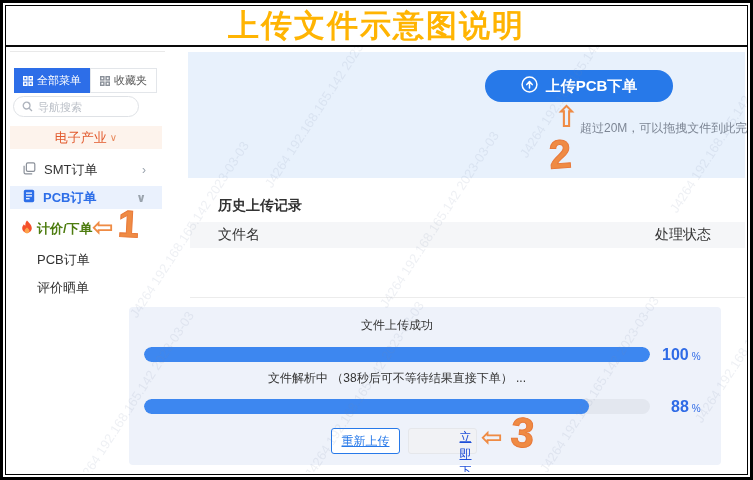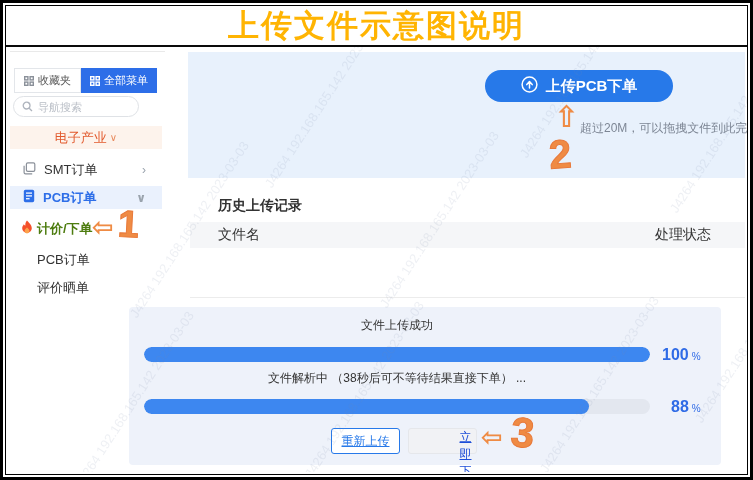--- a/index.html
+++ b/index.html
@@ -96,46 +96,46 @@
       <span class="wm" style="left:80px;  top:175px">J4264 192.168.165.142 2023-03-03</span>
       <span class="wm" style="left:330px; top:165px">J4264 192.168.165.142 2023-03-03</span>
       <span class="wm" style="left:25px;  top:345px">J4264 192.168.165.142 2023-03-03</span>
       <span class="wm" style="left:255px; top:335px">J4264 192.168.165.142 2023-03-03</span>
       <span class="wm" style="left:490px; top:330px">J4264 192.168.165.142 2023-03-03</span>
       <span class="wm" style="left:645px; top:280px">J4264 192.168.165.142 2023-03-03</span>
 
       <div class="sidebar-topline"></div>
 
       <div class="tabs">
+        <div class="tab tab-active">
+          <span class="grid-ic">
+            <svg width="10" height="10" viewBox="0 0 10 10">
+                <g fill="none" stroke="#fff" stroke-width="1.4">
+                  <rect x="0.7" y="0.7" width="3.2" height="3.2"></rect>
+                  <rect x="6.1" y="0.7" width="3.2" height="3.2"></rect>
+                  <rect x="0.7" y="6.1" width="3.2" height="3.2"></rect>
+                  <rect x="6.1" y="6.1" width="3.2" height="3.2"></rect>
+                </g>
+              </svg>
+          </span>
+          <span>全部菜单</span>
+        </div>
         <div class="tab tab-plain">
           <span class="grid-ic">
             <svg width="10" height="10" viewBox="0 0 10 10">
                 <g fill="none" stroke="#8a9099" stroke-width="1.4">
                   <rect x="0.7" y="0.7" width="3.2" height="3.2"></rect>
                   <rect x="6.1" y="0.7" width="3.2" height="3.2"></rect>
                   <rect x="0.7" y="6.1" width="3.2" height="3.2"></rect>
                   <rect x="6.1" y="6.1" width="3.2" height="3.2"></rect>
                 </g>
               </svg>
           </span>
           <span>收藏夹</span>
         </div>
-        <div class="tab tab-active">
-          <span class="grid-ic">
-            <svg width="10" height="10" viewBox="0 0 10 10">
-                <g fill="none" stroke="#fff" stroke-width="1.4">
-                  <rect x="0.7" y="0.7" width="3.2" height="3.2"></rect>
-                  <rect x="6.1" y="0.7" width="3.2" height="3.2"></rect>
-                  <rect x="0.7" y="6.1" width="3.2" height="3.2"></rect>
-                  <rect x="6.1" y="6.1" width="3.2" height="3.2"></rect>
-                </g>
-              </svg>
-          </span>
-          <span>全部菜单</span>
-        </div>
       </div>
 
       <div class="search-box">
         <span>
           <svg width="11" height="11" viewBox="0 0 11 11">
               <circle cx="4.6" cy="4.6" r="3.4" fill="none" stroke="#aeb4bd" stroke-width="1.3"></circle>
               <line x1="7.2" y1="7.2" x2="10" y2="10" stroke="#aeb4bd" stroke-width="1.3"></line>
             </svg>
         </span>
         <input type="text" placeholder="导航搜索" style="">

